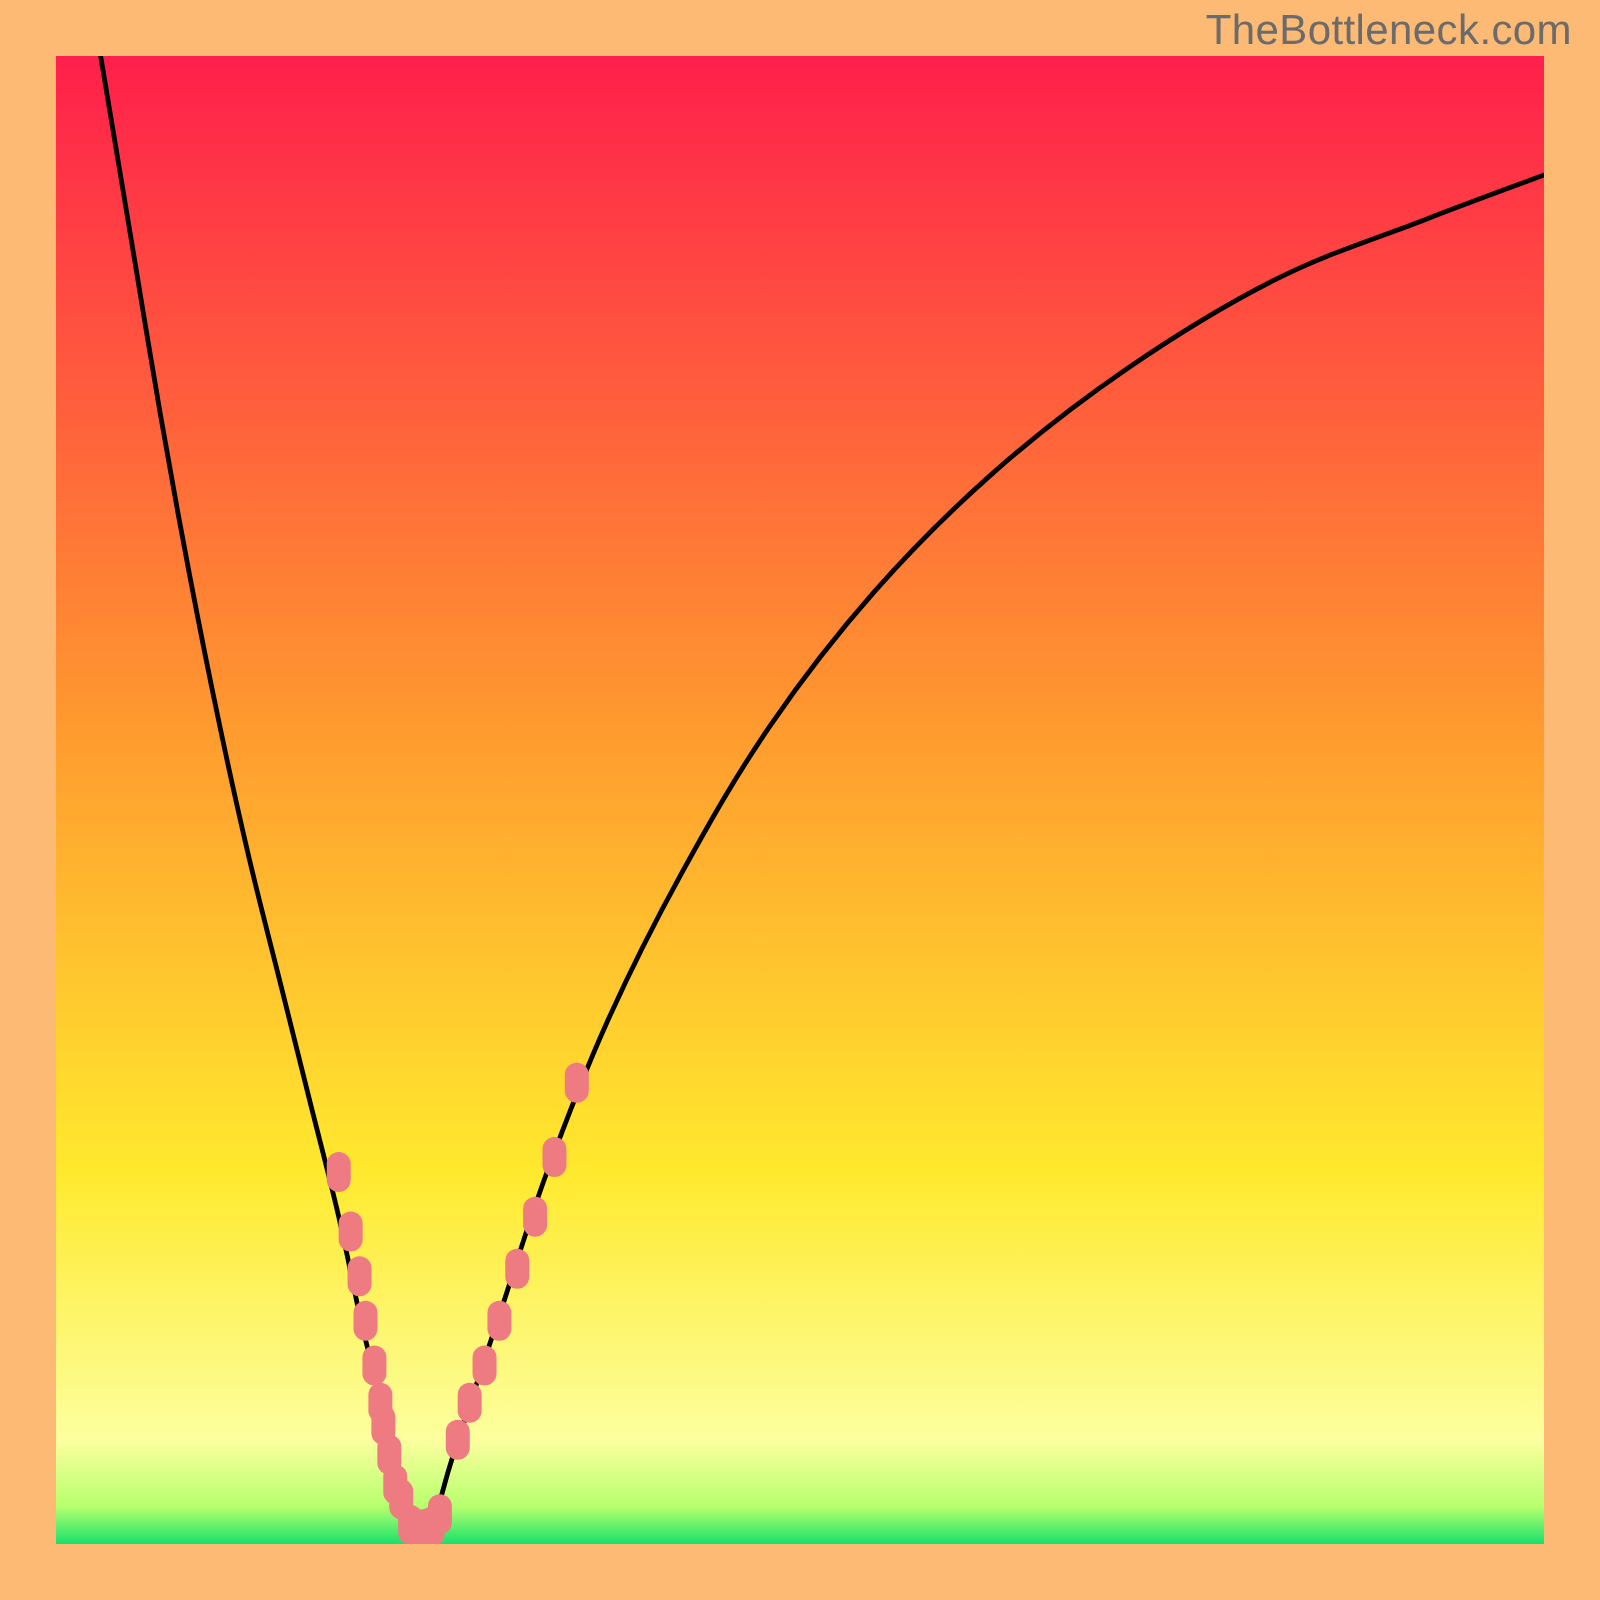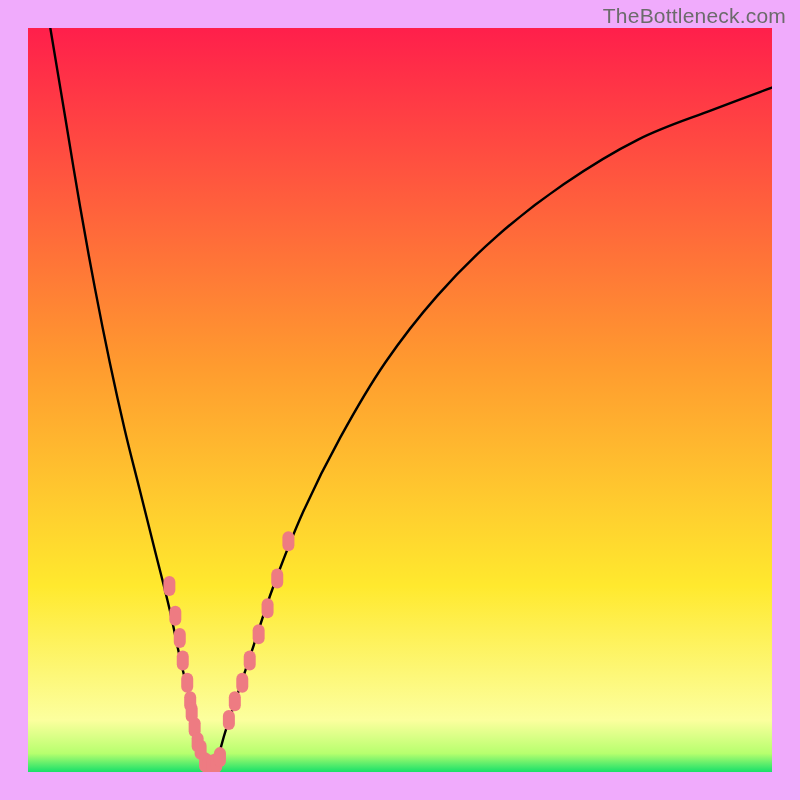--- a/index.html
+++ b/index.html
@@ -9,21 +9,21 @@
     height: 800px;
     overflow: hidden;
     background: #000;
     font-family: Arial, Helvetica, sans-serif;
   }
   .frame {
     position: absolute;
     top: 0; left: 0;
     width: 800px;
     height: 800px;
-    background: #f0abfc;
+    background: #fdba74;
   }
   .plot {
     position: absolute;
     top: 28px;
     left: 28px;
     width: 744px;
     height: 744px;
     
   }
   .plot svg {

